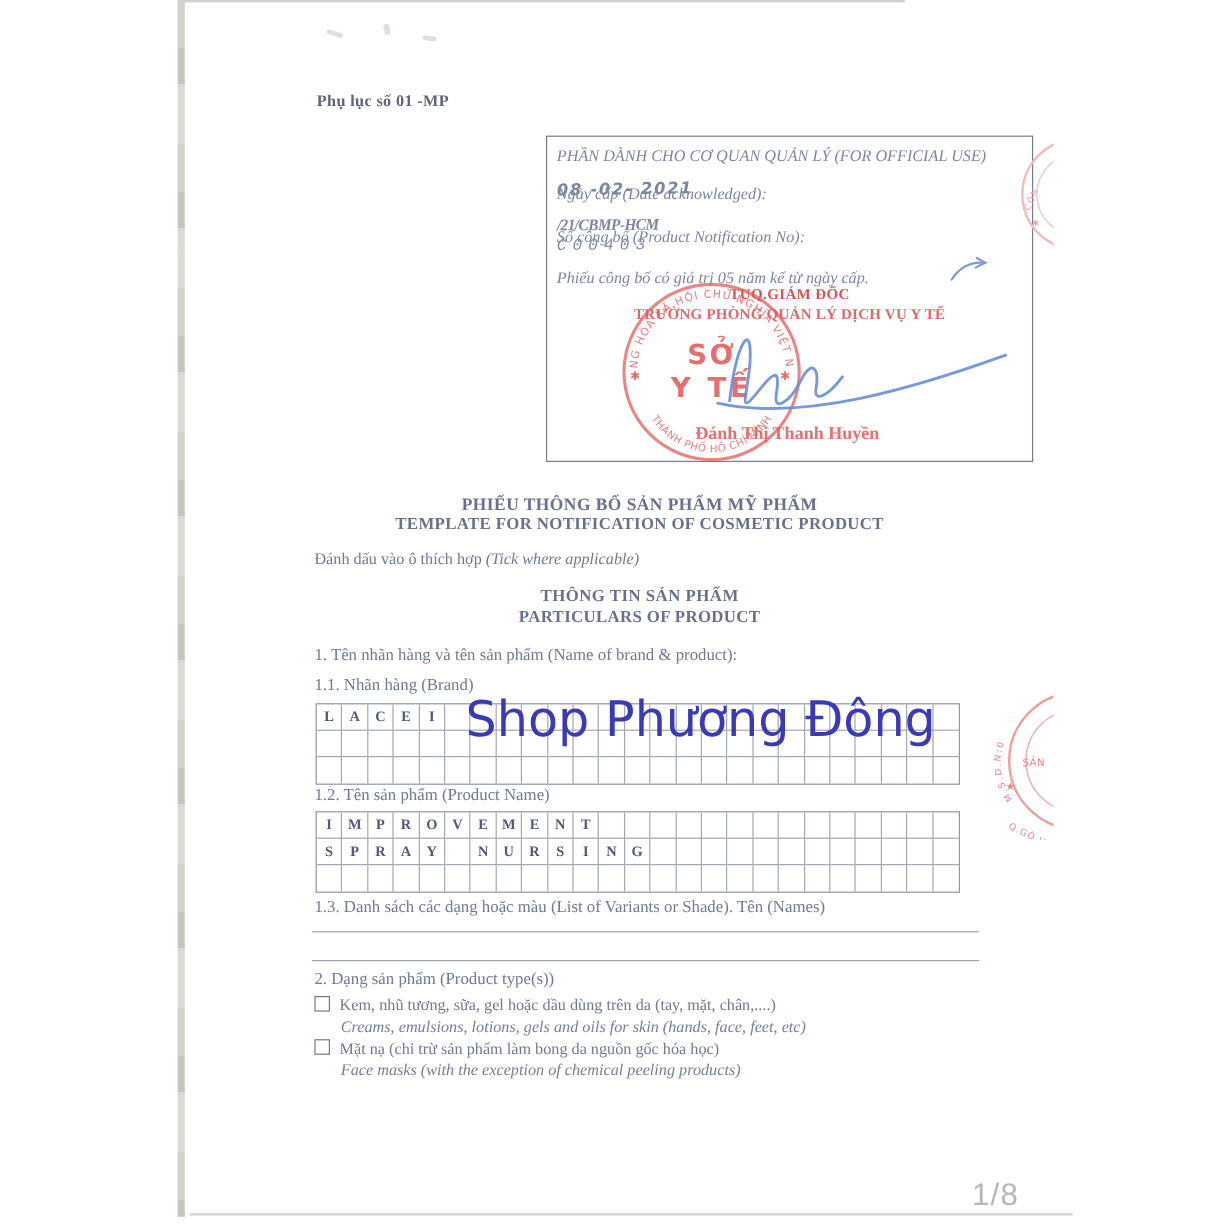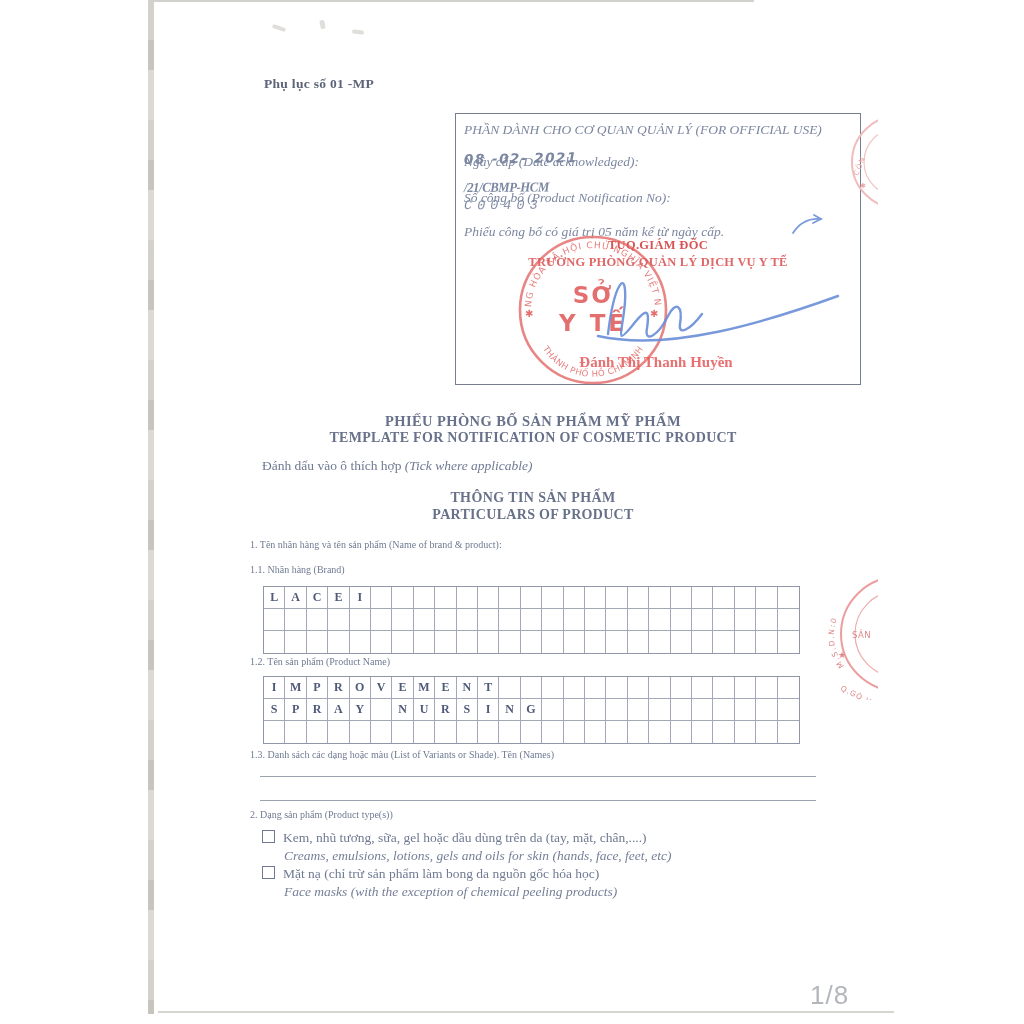--- a/index.html
+++ b/index.html
@@ -62,21 +62,21 @@
   
   .center-col{ left:158px; width:750px; text-align:center; white-space:nowrap; }
   .h-main{ font-weight:bold; color:#68718a; }
   .t1{ top:413px; font-size:14.5px; letter-spacing:.4px; }
   .t2{ top:430px; font-size:14px; letter-spacing:.3px; }
   .t3{ top:490px; font-size:14px; letter-spacing:.4px; }
   .t4{ top:507px; font-size:14px; letter-spacing:.3px; }
   .tick-note{ left:262px; top:458px; font-size:13.5px; }
   .tick-note .it{ font-style:italic; }
   
-  .flabel{ left:250px; font-size:10px; white-space:nowrap; }
+  .flabel{ left:262px; font-size:14px; white-space:nowrap; }
   .l-1{ top:539px; } .l-11{ top:564px; } .l-12{ top:656px; } .l-13{ top:749px; } .l-2{ top:809px; }
   
   .letter-grid{
     left:263px; width:535px; display:grid; grid-template-rows:repeat(3,22px);
     border:1px solid #8f96a6; box-sizing:content-box; background:transparent;
   }
   .g-brand{ top:586px; } .g-product{ top:676px; }
   .letter-grid .cell{
     border-right:1px solid #a2a8b5; border-bottom:1px solid #a2a8b5;
     display:flex; align-items:center; justify-content:center;
@@ -179,21 +179,21 @@
       <circle cx="72" cy="62" r="43" fill="none" stroke="#eeacac" stroke-width="1.2"></circle>
       <text font-size="7.5" fill="#e08888" letter-spacing="1.5">
         <textPath href="#msdnArc">M.S.D.N:0</textPath>
       </text>
       <text x="12" y="86" font-size="9" fill="#e08888">★</text>
       <text x="26" y="66" font-size="8.5" fill="#e08888" letter-spacing=".5">SẢN</text>
       <text x="14" y="118" font-size="7.5" fill="#e08888" transform="rotate(26 14 118)" letter-spacing="1">Q.GÒ V</text>
     </svg>
   </div>
 
-  <div class="abs center-col h-main t1">PHIẾU PHÒNG BỐ SẢN PHẨM MỸ PHẨM</div>
+  <div class="abs center-col h-main t1">PHIẾU THÔNG BỐ SẢN PHẨM MỸ PHẨM</div>
   <div class="abs center-col h-main t2">TEMPLATE FOR NOTIFICATION OF COSMETIC PRODUCT</div>
   <div class="abs tick-note">
     <span>Đánh dấu vào ô thích hợp </span><span class="it">(Tick where applicable)</span>
   </div>
   <div class="abs center-col h-main t3">THÔNG TIN SẢN PHẨM</div>
   <div class="abs center-col h-main t4">PARTICULARS OF PRODUCT</div>
 
   <div class="abs flabel l-1">1. Tên nhãn hàng và tên sản phẩm (Name of brand &amp; product):</div>
   <div class="abs flabel l-11">1.1. Nhãn hàng (Brand)</div>
   <div class="abs letter-grid g-brand" style="grid-template-columns: repeat(25, 1fr);">
@@ -266,20 +266,21 @@
       <div class="cell"></div>
       <div class="cell"></div>
       <div class="cell"></div>
       <div class="cell"></div>
       <div class="cell"></div>
       <div class="cell"></div>
       <div class="cell"></div>
       <div class="cell"></div>
       <div class="cell"></div>
     </div>
+  <div class="abs watermark">Shop Phương Đông</div>
 
   <div class="abs flabel l-12">1.2. Tên sản phẩm (Product Name)</div>
   <div class="abs letter-grid g-product" style="grid-template-columns: repeat(25, 1fr);">
       <div class="cell">I</div>
       <div class="cell">M</div>
       <div class="cell">P</div>
       <div class="cell">R</div>
       <div class="cell">O</div>
       <div class="cell">V</div>
       <div class="cell">E</div>

